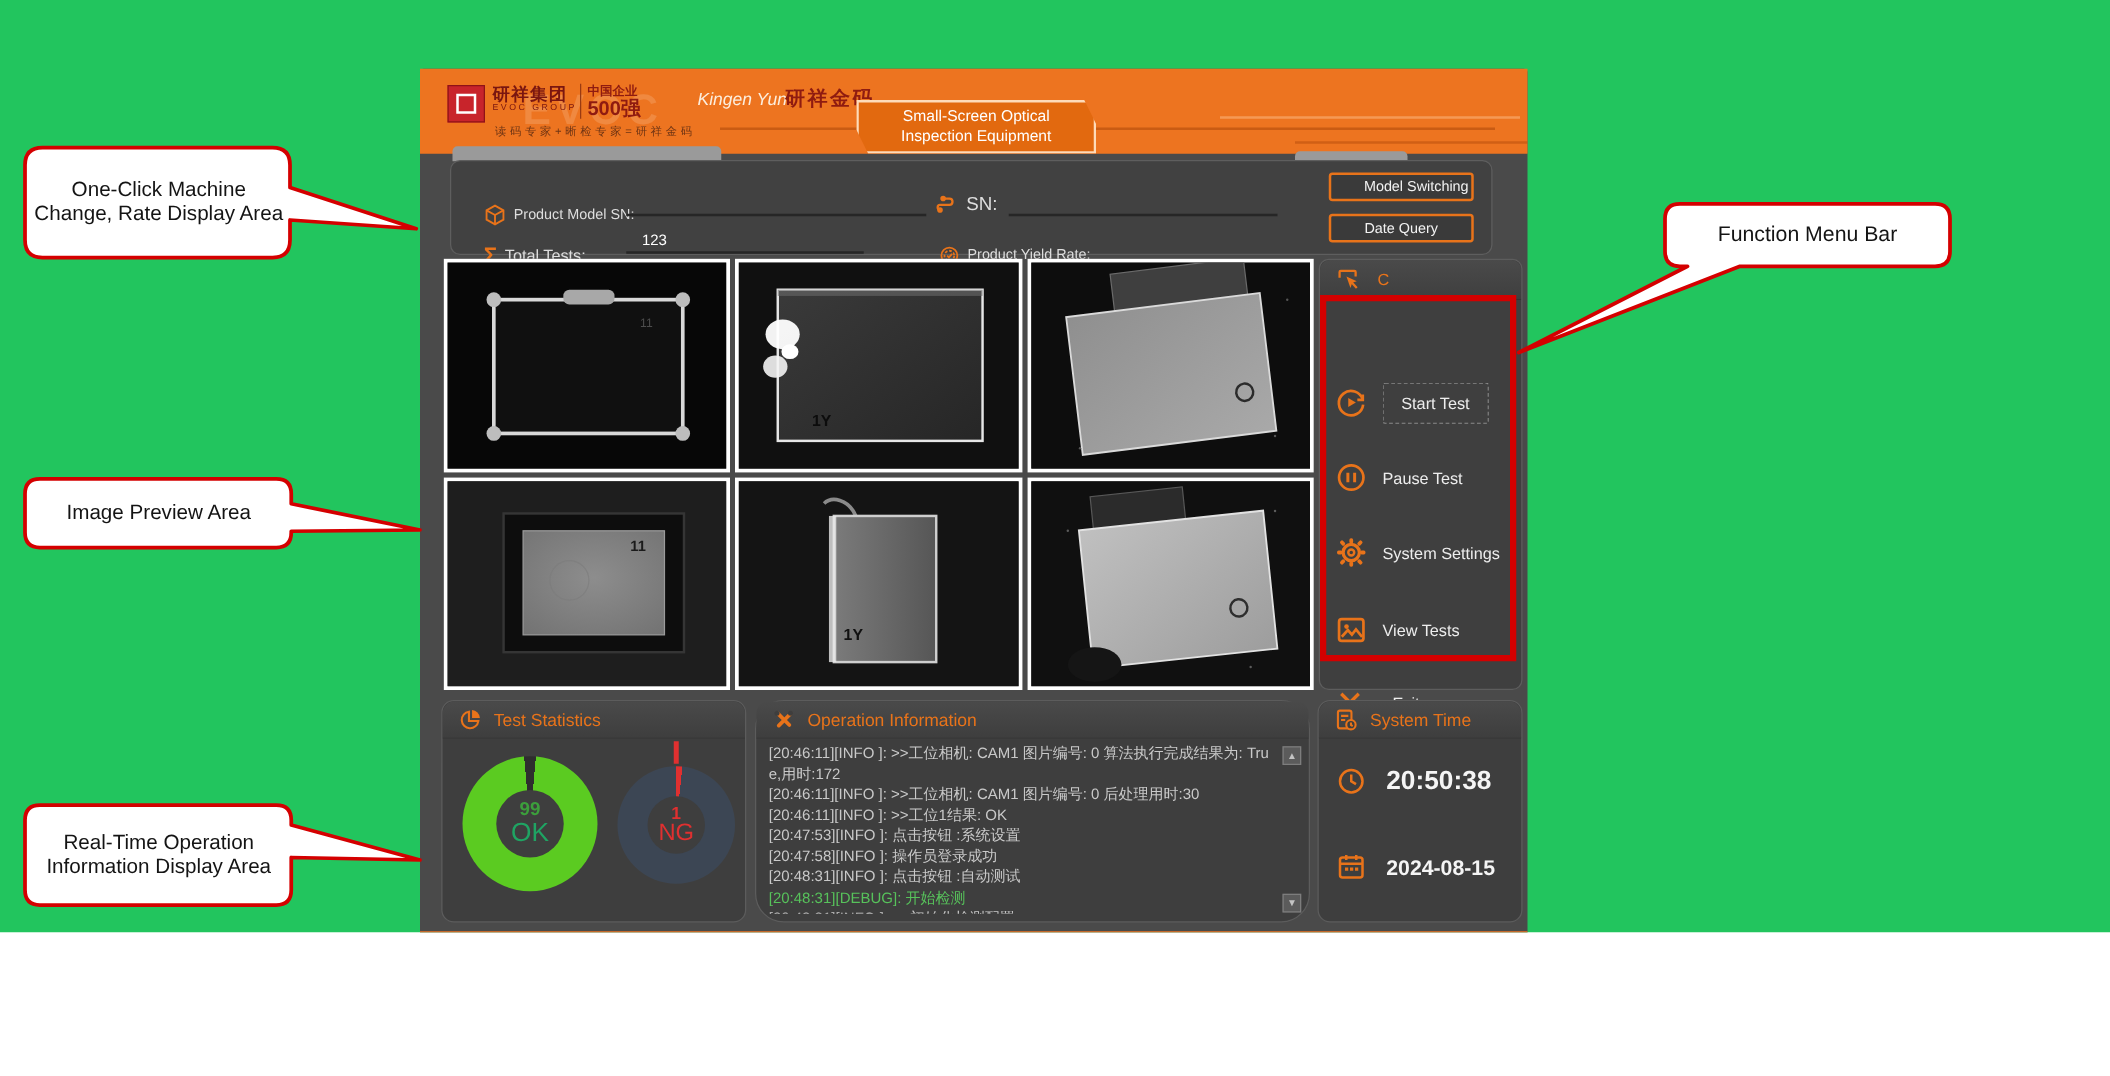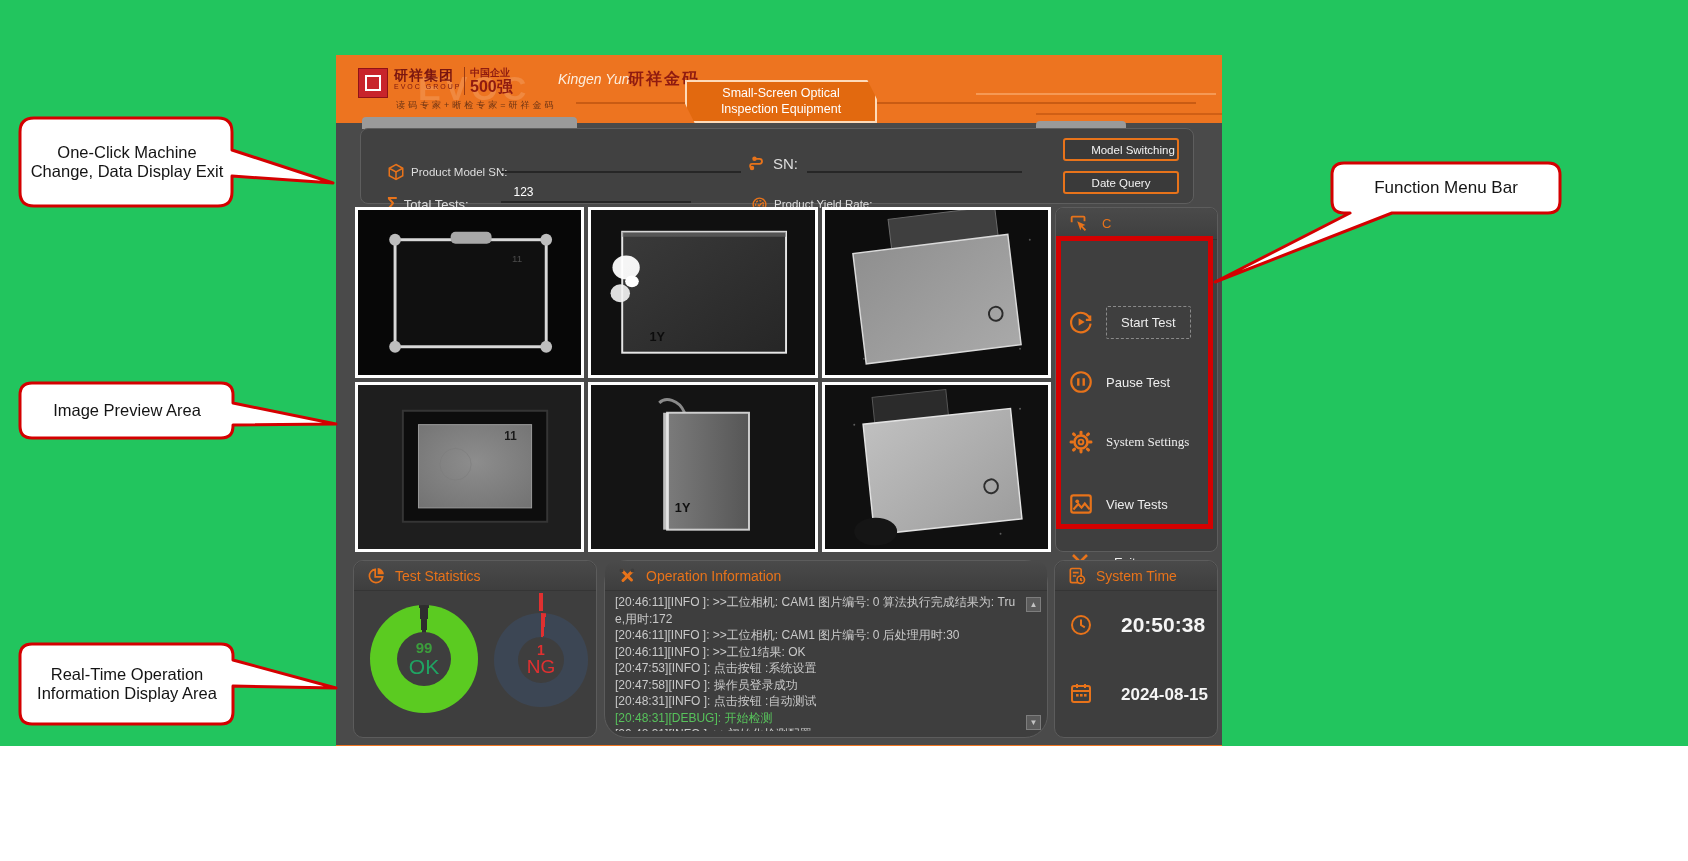--- a/index.html
+++ b/index.html
@@ -87,21 +87,21 @@
 
   .op-panel { left:268px; top:505px; width:444px; height:178px;border-radius:23px; }
   .log-area { position:absolute; top:33px; left:10px; right:26px; bottom:6px; overflow:hidden; }
   .log-line { font-size:12px; line-height:16.5px; color:#C9C9C9; word-break:break-all; }
   .log-line.debug { color:#57C25B; }
   .scroll-btn { position:absolute; right:6px; width:15px; height:15px; background:#5b5b5b; border:1px solid #7d7d7d;
     color:#c3c3c3; font-size:8px; line-height:13px; text-align:center; cursor:pointer; }
   .scroll-up { top:36px; } .scroll-down { bottom:7px; }
 
   .time-panel { left:718px; top:505px; width:164px; height:178px; }
-  .time-row { position:absolute; display:flex; align-items:center; gap:28px; left:14px; }
+  .time-row { position:absolute; display:flex; align-items:center; gap:16px; left:14px; }
   .time-val { color:#F5F5F5; font-size:21px; font-weight:bold; }
   .date-val { color:#F5F5F5; font-size:17px; font-weight:bold; }
 
   
   .anno-svg { position:absolute; left:0; top:0; width:1688px; height:861px; pointer-events:none; z-index:6; }
   .callout-text { position:absolute; z-index:7; display:flex; align-items:center; justify-content:center; text-align:center;
     color:#141414; font-size:16.5px; line-height:1.14; font-weight:500; pointer-events:none; }
   .red-rect { position:absolute; left:1056px; top:236px; width:157px; height:293px; border:5px solid #D40000; z-index:5; }
 </style>
 </head>
@@ -297,21 +297,21 @@
           </svg>
         <span class="mi-label dashed">Start Test</span>
       </div>
       <div class="menu-item" style="top:158px;">
         <svg width="26" height="26" viewBox="0 0 24 24" fill="none" stroke="#E8731A" stroke-width="2">
             <circle cx="12" cy="12" r="9"></circle>
             <path d="M9.5 8.5 V15.5 M14.5 8.5 V15.5" stroke-width="2.2"></path>
           </svg>
         <span class="mi-label">Pause Test</span>
       </div>
-      <div class="menu-item" style="top:218px;font-family:Liberation Serif, serif;">
+      <div class="menu-item" style="top:218px;">
         <svg width="26" height="26" viewBox="0 0 24 24" fill="none" stroke="#E8731A" stroke-width="2">
           <g>
             <rect x="10.6" y="1.5" width="2.8" height="4" rx="1.2" fill="#E8731A" stroke="none"></rect>
             <rect x="10.6" y="18.5" width="2.8" height="4" rx="1.2" fill="#E8731A" stroke="none"></rect>
             <rect x="1.5" y="10.6" width="4" height="2.8" rx="1.2" fill="#E8731A" stroke="none"></rect>
             <rect x="18.5" y="10.6" width="4" height="2.8" rx="1.2" fill="#E8731A" stroke="none"></rect>
             <rect x="3.6" y="3.6" width="4" height="2.8" rx="1.2" fill="#E8731A" stroke="none" transform="rotate(45 5.6 5)"></rect>
             <rect x="16.4" y="3.6" width="4" height="2.8" rx="1.2" fill="#E8731A" stroke="none" transform="rotate(-45 18.4 5)"></rect>
             <rect x="3.6" y="17.6" width="4" height="2.8" rx="1.2" fill="#E8731A" stroke="none" transform="rotate(-45 5.6 19)"></rect>
             <rect x="16.4" y="17.6" width="4" height="2.8" rx="1.2" fill="#E8731A" stroke="none" transform="rotate(45 18.4 19)"></rect>
@@ -422,18 +422,18 @@
 
   <div class="red-rect"></div>
 
   <svg class="anno-svg">
     <path d="M34 118 H218 Q232 118 232 132 V150 L333 183 L232 176 V192 Q232 206 218 206 H34 Q20 206 20 192 V132 Q20 118 34 118 Z" fill="#ffffff" stroke="#D40000" stroke-width="3" stroke-linejoin="round"></path>
     <path d="M32 383 H221 Q233 383 233 395 V403 L336 424 L233 425 V426 Q233 438 221 438 H32 Q20 438 20 426 V395 Q20 383 32 383 Z" fill="#ffffff" stroke="#D40000" stroke-width="3" stroke-linejoin="round"></path>
     <path d="M1344 163 H1548 Q1560 163 1560 175 V201 Q1560 213 1548 213 H1392 L1215 282 L1350 213 H1344 Q1332 213 1332 201 V175 Q1332 163 1344 163 Z" fill="#ffffff" stroke="#D40000" stroke-width="3" stroke-linejoin="round"></path>
     <path d="M32 644 H221 Q233 644 233 656 V660 L336 688 L233 686 V712 Q233 724 221 724 H32 Q20 724 20 712 V656 Q20 644 32 644 Z" fill="#ffffff" stroke="#D40000" stroke-width="3" stroke-linejoin="round"></path>
   </svg>
 
-  <div class="callout-text" style="left:24px; top:120px; width:206px; height:84px;">One-Click Machine Change, Data Display Exit</div>
+  <div class="callout-text" style="left:24px; top:120px; width:206px; height:84px;">One-Click Machine Change, Rate Display Area</div>
   <div class="callout-text" style="left:1336px; top:165px; width:220px; height:46px; font-size:17px;">Function Menu Bar</div>
   <div class="callout-text" style="left:24px; top:385px; width:206px; height:51px;">Image Preview Area</div>
   <div class="callout-text" style="left:24px; top:646px; width:206px; height:76px;">Real-Time Operation Information Display Area</div>
 
 </div>
 
 </body></html>

